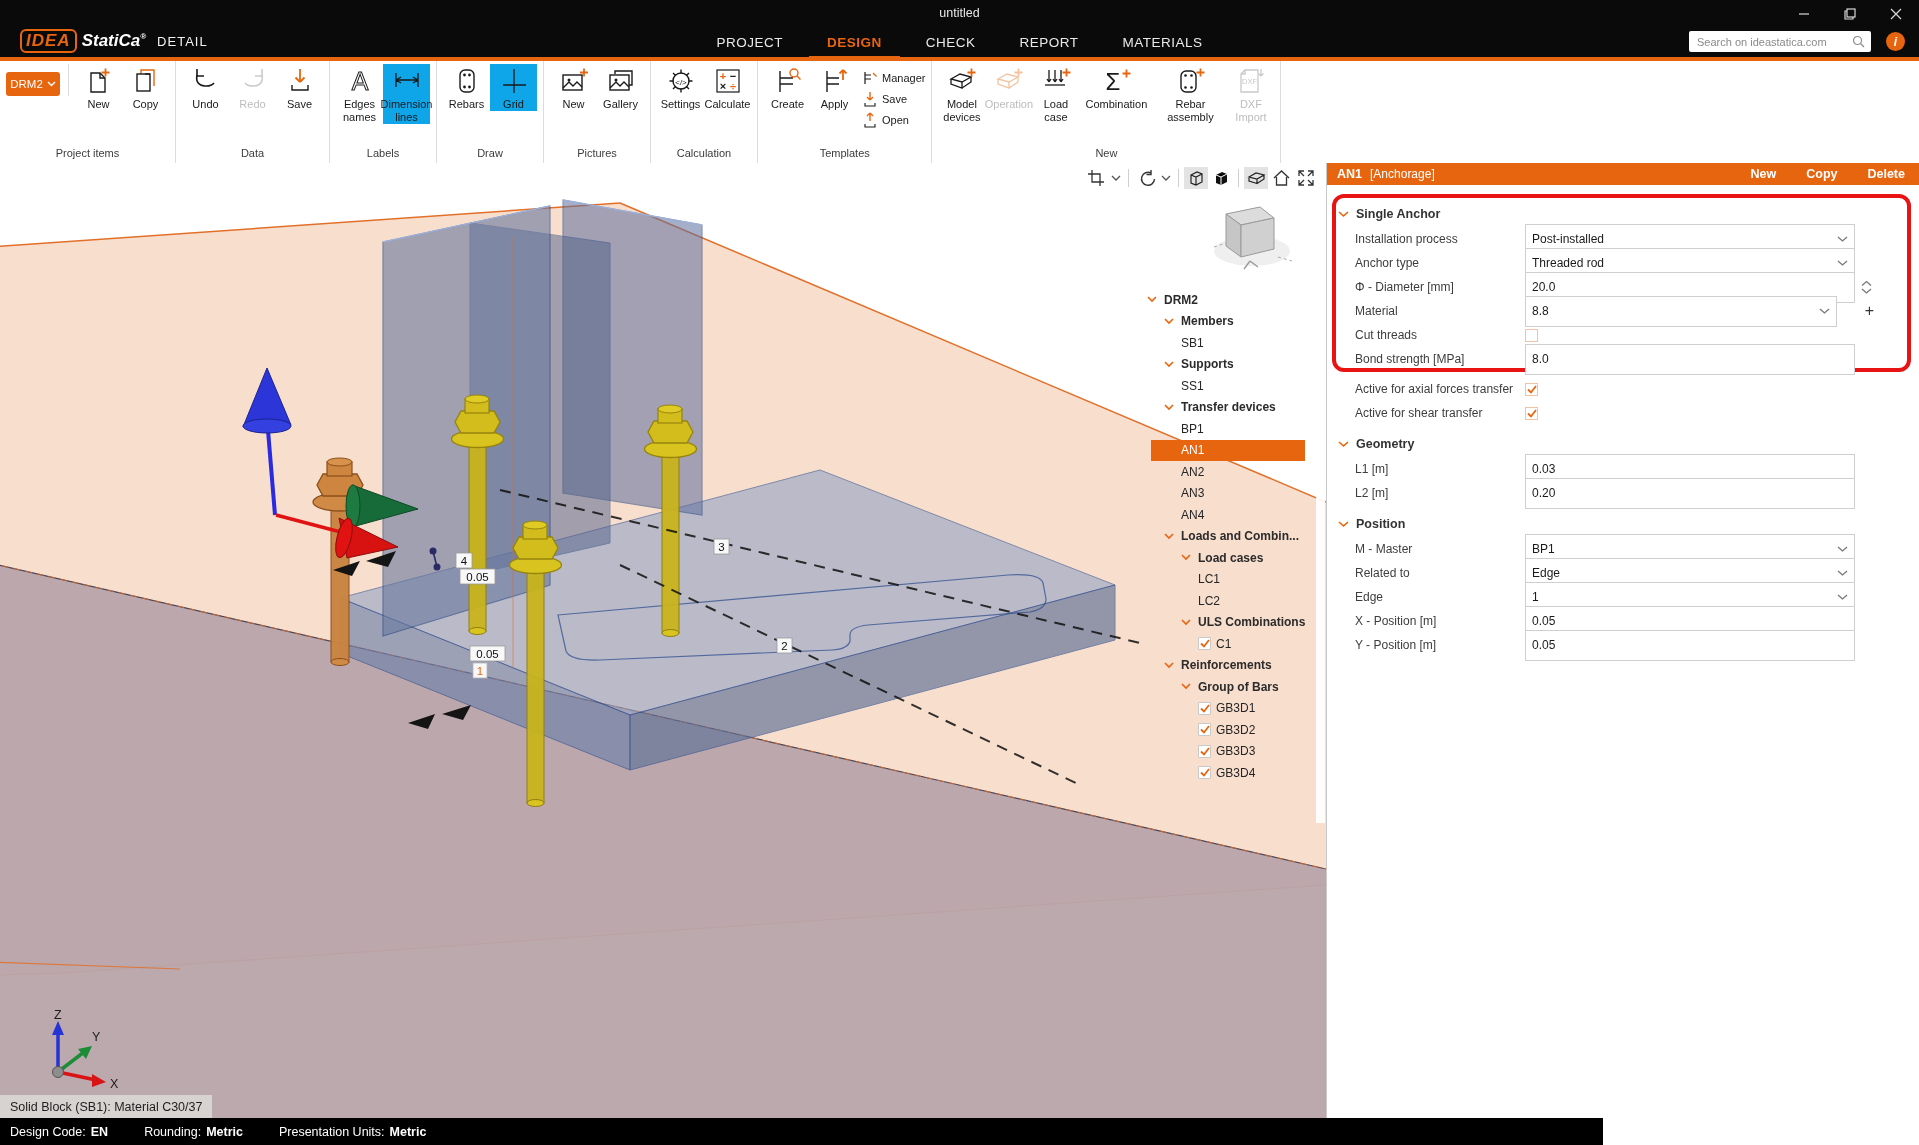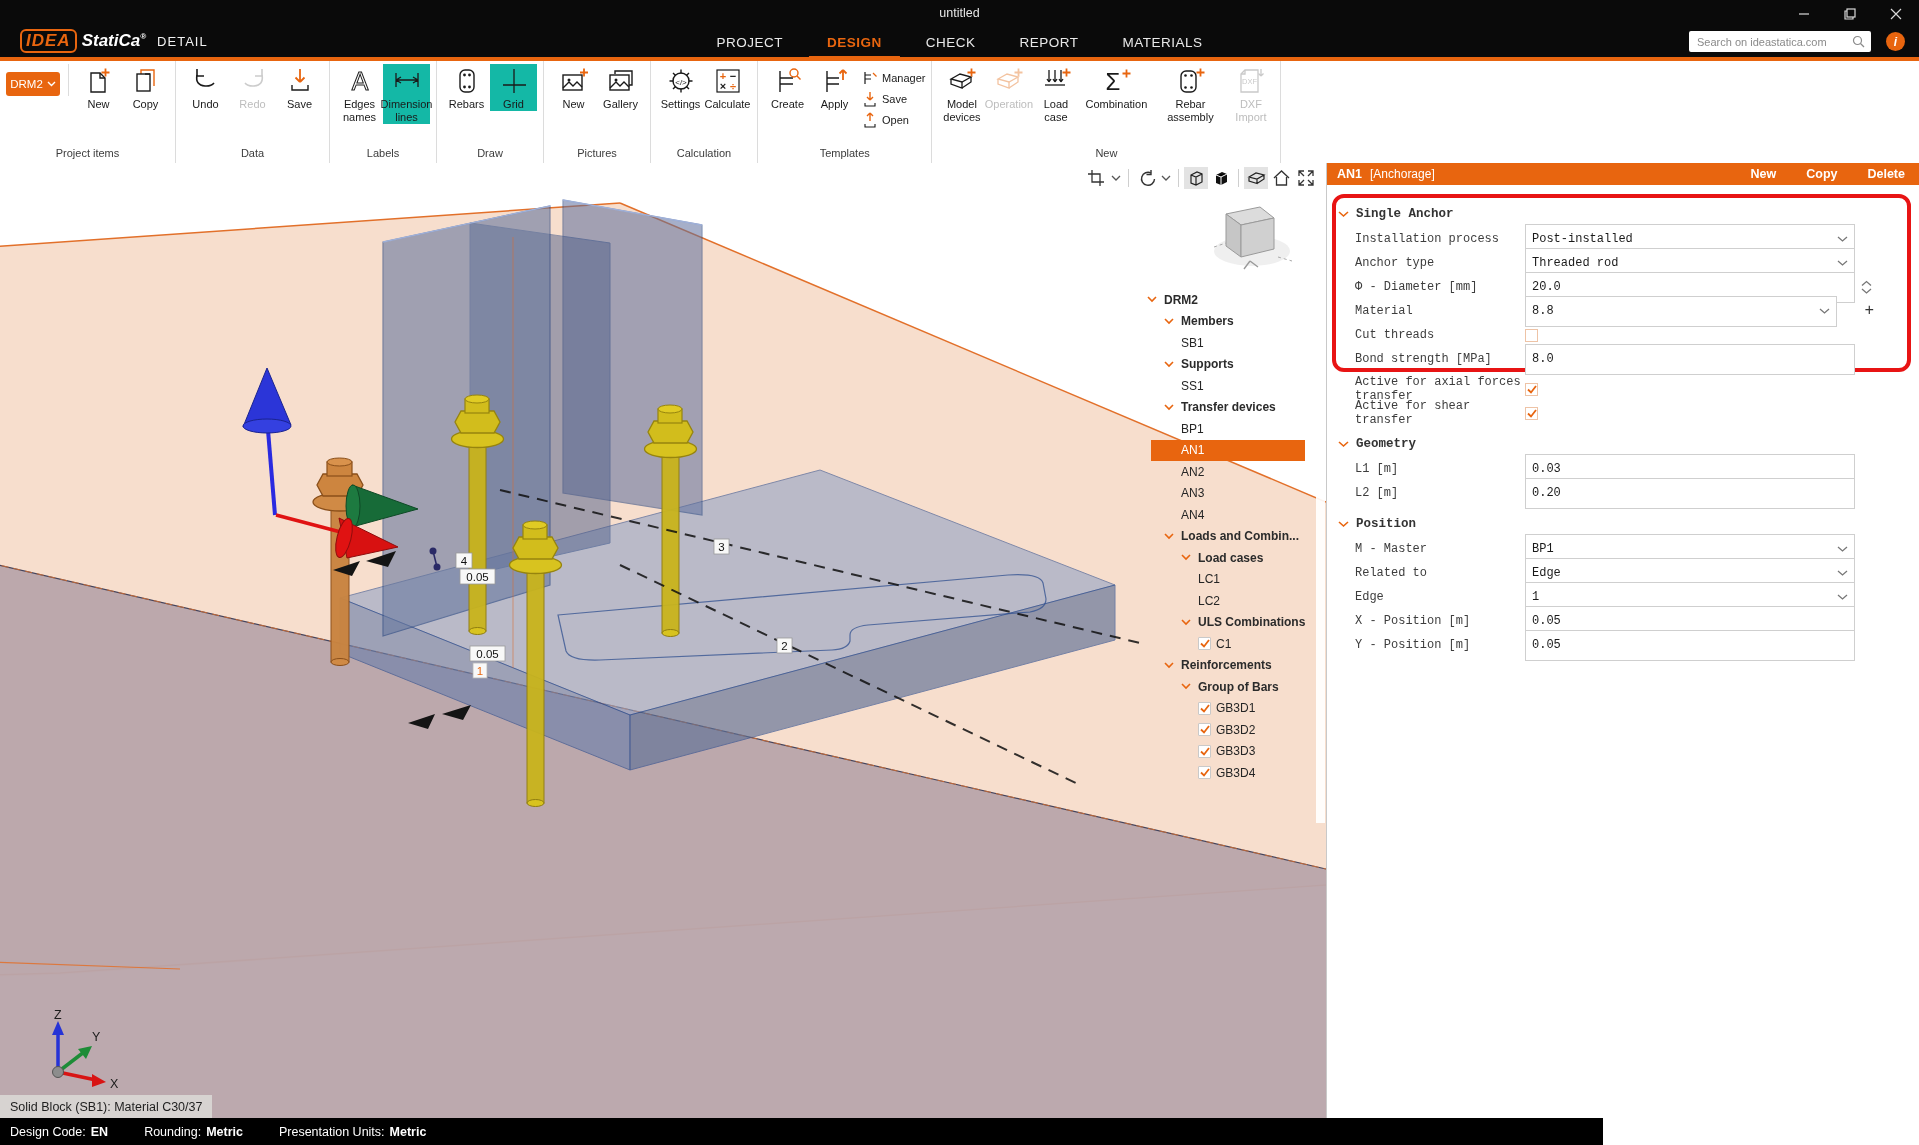--- a/index.html
+++ b/index.html
@@ -34,21 +34,21 @@
 
   
   .ribbon { position:absolute; left:0; top:61px; width:1919px; height:102px; background:#fff; display:flex; }
   .rgroup { display:flex; flex-direction:column; border-right:1px solid #dcdcdc; padding:3px 6px 0 6px; }
   .rg-buttons { display:flex; flex:1; align-items:flex-start; }
   .rg-name { font-size:11px; color:#3c3c3c; text-align:center; padding:2px 0 4px; }
   .rbtn { width:47px; display:flex; flex-direction:column; align-items:center; padding-top:2px; cursor:default; }
   .rbtn .ric { width:30px; height:30px; }
   .rbtn .lbl { font-size:11px; color:#1a1a1a; text-align:center; line-height:1.2; margin-top:2px; }
   .rbtn.wide { width:74px; }
-  .rbtn.pressed { background:#14b8a6; }
+  .rbtn.pressed { background:#0ea5e9; }
   .rbtn.disabled .lbl { color:#bdbdbd; }
   .drm-wrap { display:flex; flex-direction:column; border-right:1px solid #dcdcdc; padding-right:8px; margin-right:6px; }
   .drm-btn { width:54px; height:24px; background:#e8650f; border-radius:3px; color:#fff; font-size:11.5px; display:flex; align-items:center; justify-content:center; gap:4px; margin-top:8px; }
   .mini-stack { display:flex; flex-direction:column; gap:1px; margin-left:4px; padding-top:4px; }
   .mini-btn { display:flex; align-items:center; gap:4px; height:20px; font-size:11px; color:#1a1a1a; }
   .ric svg, .mini-btn svg { display:block; }
 
   
   .viewport { position:absolute; left:0; top:163px; width:1326px; height:955px; background:#fff; overflow:hidden; }
   .scene { position:absolute; left:0; top:0; }
@@ -74,21 +74,21 @@
   .tooltip { position:absolute; left:0; top:932px; height:23px; background:#d7d3d1; color:#1e1e1e; font-size:12.5px; display:flex; align-items:center; padding:0 10px; z-index:6; }
 
   
   .panel { position:absolute; left:1326px; top:163px; width:593px; height:955px; background:#fff; border-left:1px solid #c9c9c9; }
   .phead { height:22px; background:#e8650f; display:flex; align-items:center; padding:0 14px 0 10px; }
   .phead .pid { color:#fff; font-weight:bold; font-size:12.5px; }
   .phead .ptype { color:#fff; font-size:12px; margin-left:8px; }
   .phead .pactions { margin-left:auto; display:flex; gap:30px; }
   .phead .pact { color:#fff; font-size:12.5px; font-weight:bold; cursor:default; }
   .pbody { padding-top:12px; }
-  .sec { position:relative; margin-bottom:6px; padding-bottom:0;font-family:Liberation Mono, monospace; }
+  .sec { position:relative; margin-bottom:6px; padding-bottom:0; }
   .sec.highlighted::before { content:""; position:absolute; left:5px; right:8px; top:-7px; bottom:-1px; border:4px solid #e81414; border-radius:12px; pointer-events:none; }
   .sec-h { display:flex; align-items:center; height:26px; margin-top:4px; }
   .sec-h svg { margin:0 7px 0 11px; }
   .sec-h .sec-t { font-weight:bold; font-size:12.5px; color:#333; }
   .prow { display:flex; align-items:center; height:24px; padding-left:28px; }
   .plabel { width:170px; flex:none; font-size:12px; color:#3d3d3d; }
   .pfield-wrap { width:330px; position:relative; display:flex; align-items:center; }
   .pfield { width:100%; height:31px; border:1px solid #cfcfcf; background:#fff; font-size:12px; color:#1a1a1a; display:flex; align-items:center; padding:0 6px; }
   .pfield .dd { margin-left:auto; }
   .spinner { position:absolute; right:-17px; display:flex; flex-direction:column; gap:1px; }

